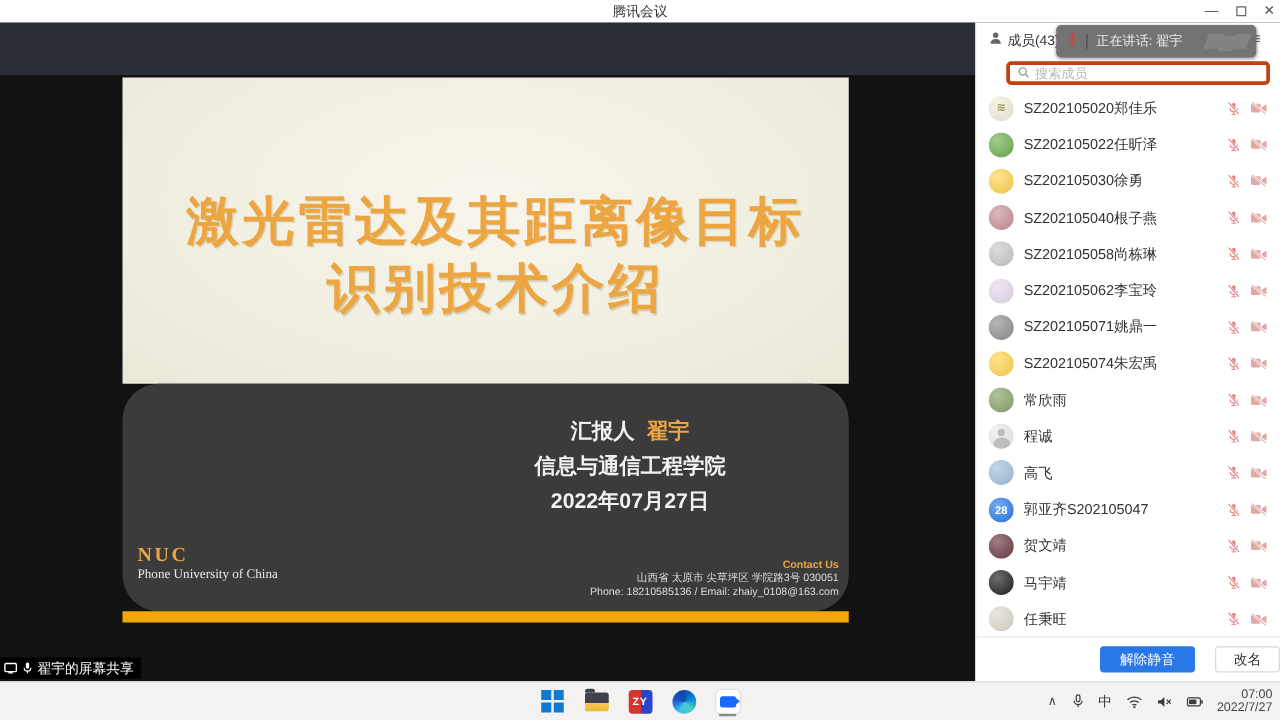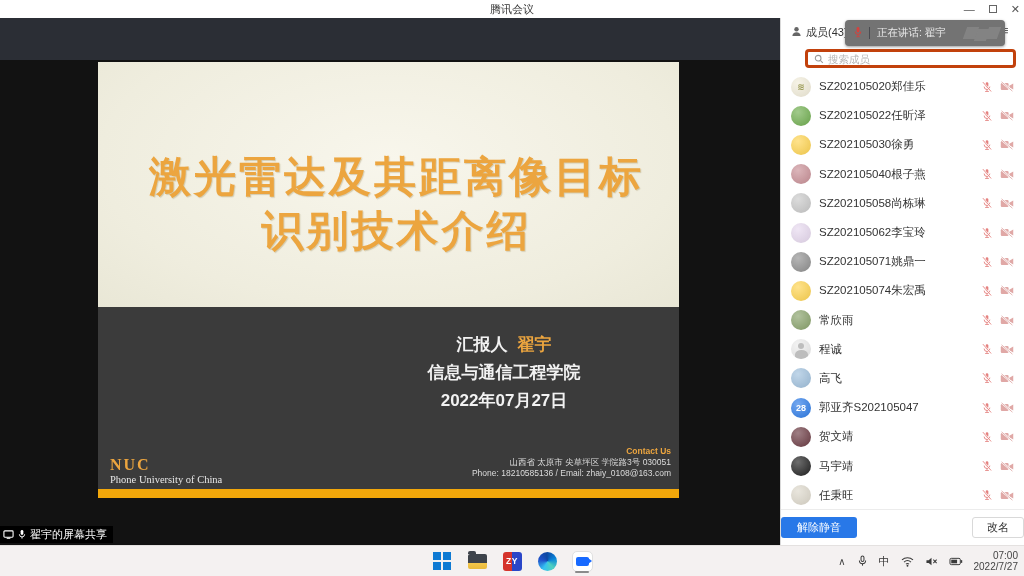--- a/index.html
+++ b/index.html
@@ -16,25 +16,25 @@
   
   .stage { position:absolute; top:18px; left:0; width:780px; height:527px; background:#121212; overflow:hidden; }
   .stage-topstrip { position:absolute; top:0; left:0; width:100%; height:42px; background:#2b2e35; }
 
   .slide { position:absolute; left:98px; top:44px; width:581px; height:436px; }
   .slide-cream { position:absolute; top:0; left:0; width:100%; height:245px;
     background:radial-gradient(ellipse at 50% 40%, #f8f6ec 0%, #efedde 70%, #e9e7d6 100%); }
   .slide-title { position:absolute; top:88px; left:0; width:100%; text-align:center;
     font-weight:bold; font-size:42px; line-height:54px; letter-spacing:3px;
     color:var(--gold,#eca53f); text-shadow:1px 1px 1px rgba(120,90,20,.25);padding-left:16px; }
-  .slide-dark { position:absolute; top:245px; left:0; width:100%; height:182px; background:#3b3b3b; }
+  .slide-dark { position:absolute; top:245px; left:0; width:100%; height:182px; background:#3b3b3b;border-radius:29px; }
   .presenter-block { position:absolute; top:24px; right:10px; width:330px; text-align:center;
     color:#f2f2f2; font-size:17px; font-weight:bold; line-height:28px; }
   .presenter-name { color:var(--gold,#eca53f); margin-left:10px; }
-  .nuc-block { position:absolute; left:12px; bottom:4px; }
+  .nuc-block { position:absolute; left:12px; bottom:24px; }
   .nuc-logo { font-family:"Liberation Serif","DejaVu Serif",serif; font-weight:bold; font-size:16px;
     letter-spacing:2px; color:var(--gold,#eca53f); }
   .nuc-sub { font-family:"Liberation Serif","DejaVu Serif",serif; font-size:10.5px; color:#e8e8e8; }
   .contact-block { position:absolute; right:8px; bottom:10px; text-align:right; line-height:11px; }
   .contact-title { color:var(--gold,#eca53f); font-size:8.5px; font-weight:bold; }
   .contact-line { color:#dcdcdc; font-size:8.5px; }
   .slide-goldbar { position:absolute; top:427px; left:0; width:100%; height:9px; background:var(--goldbar,#f2a70a); }
 
   .share-banner { position:absolute; left:0; bottom:2px; height:17px; background:#000; color:#fff;
     display:flex; align-items:center; gap:3px; padding:0 6px 0 3px; font-size:11px; z-index:20; }
@@ -70,21 +70,21 @@
     background-image:radial-gradient(circle at 35% 30%, rgba(255,255,255,.35), rgba(0,0,0,.08)); }
   .avatar.person::before { content:""; position:absolute; top:4px; left:7px; width:6px; height:6px;
     border-radius:50%; background:#bdbdbd; }
   .avatar.person::after { content:""; position:absolute; top:11px; left:3.5px; width:13px; height:9px;
     border-radius:50% 50% 0 0; background:#bdbdbd; }
   .member-name { font-size:11.5px; color:#333; margin-left:8px; flex:1; white-space:nowrap; overflow:hidden; }
   .row-icons { display:flex; align-items:center; gap:7px; }
   .row-icons span { display:flex; }
 
   .panel-footer { position:absolute; bottom:0; left:0; right:0; height:36px; border-top:1px solid #ececec;
-    display:flex; align-items:center; justify-content:space-between; gap:16px; background:#fff; }
+    display:flex; align-items:center; justify-content:flex-end; gap:16px; background:#fff; }
   .btn-unmute { background:var(--accent,#2878e8); color:#fff; font-size:11px; border:none; border-radius:3px;
     padding:3px 16px; cursor:pointer; }
   .btn-rename { background:#fff; color:#333; font-size:11px; border:1px solid #d9d9d9; border-radius:3px;
     padding:2px 14px; cursor:pointer; }
 
   
   .taskbar { position:absolute; left:0; top:545px; width:1024px; height:31px; background:#f4f1f1;
     border-top:1px solid #e4e1e0; z-index:50; }
   .tb-center { position:absolute; left:50%; top:0; height:100%; transform:translateX(-50%);
     display:flex; align-items:center; gap:9px; }

